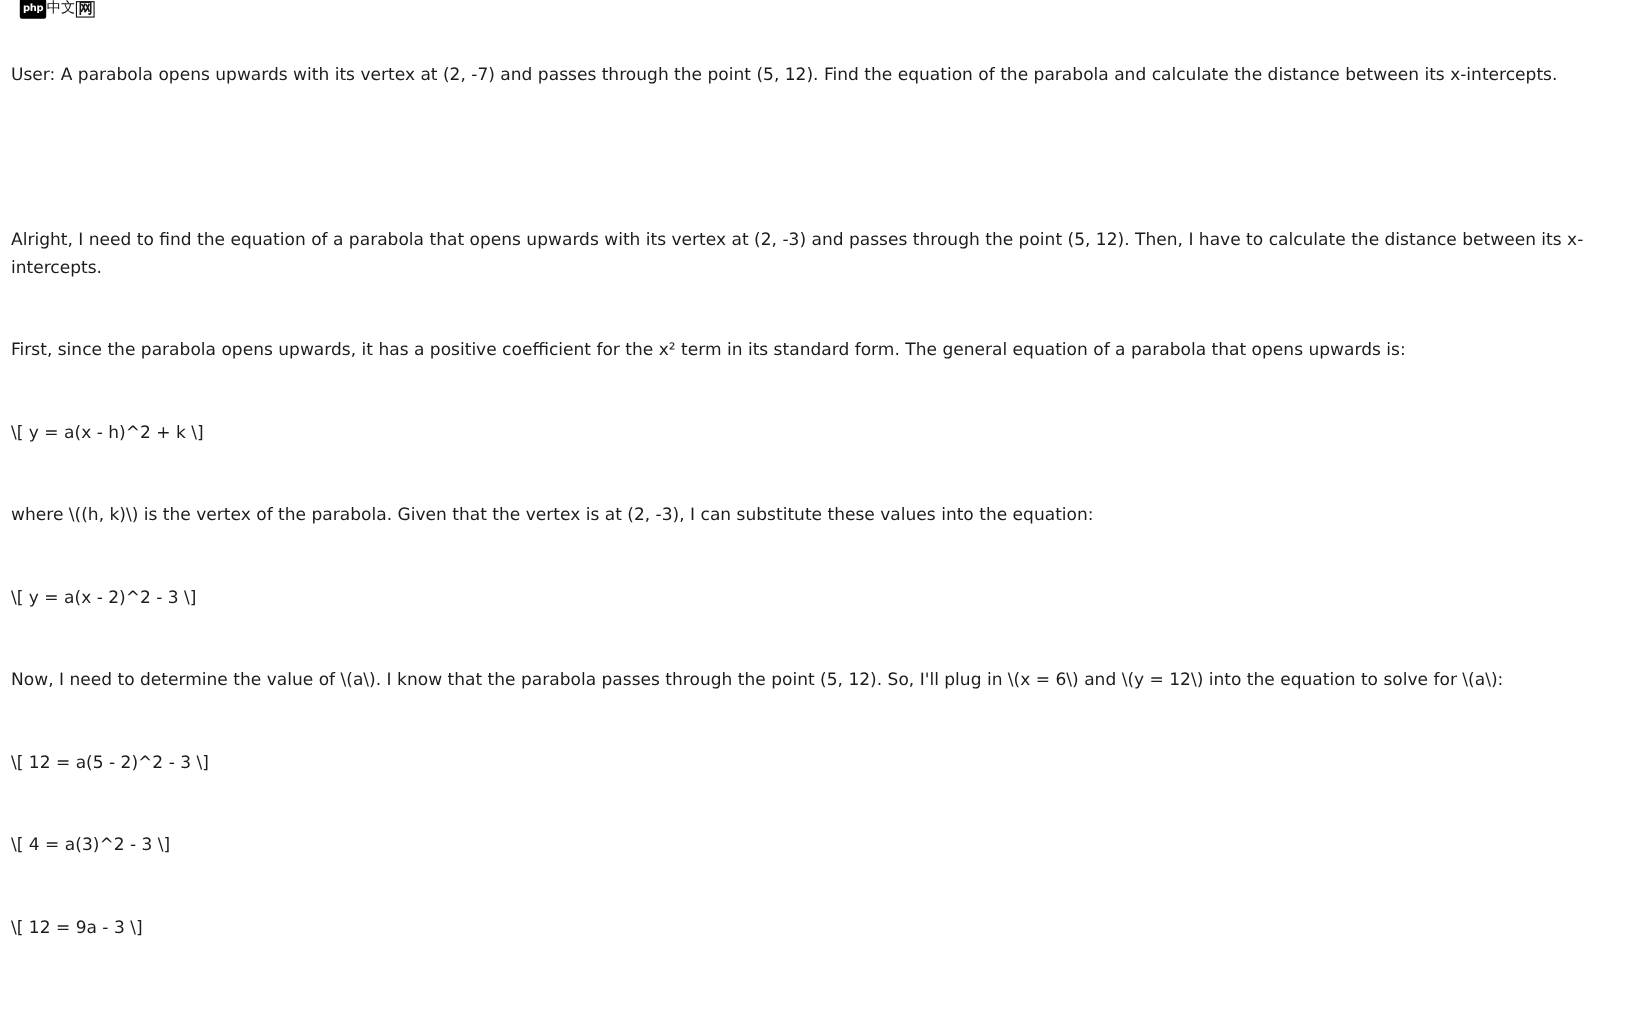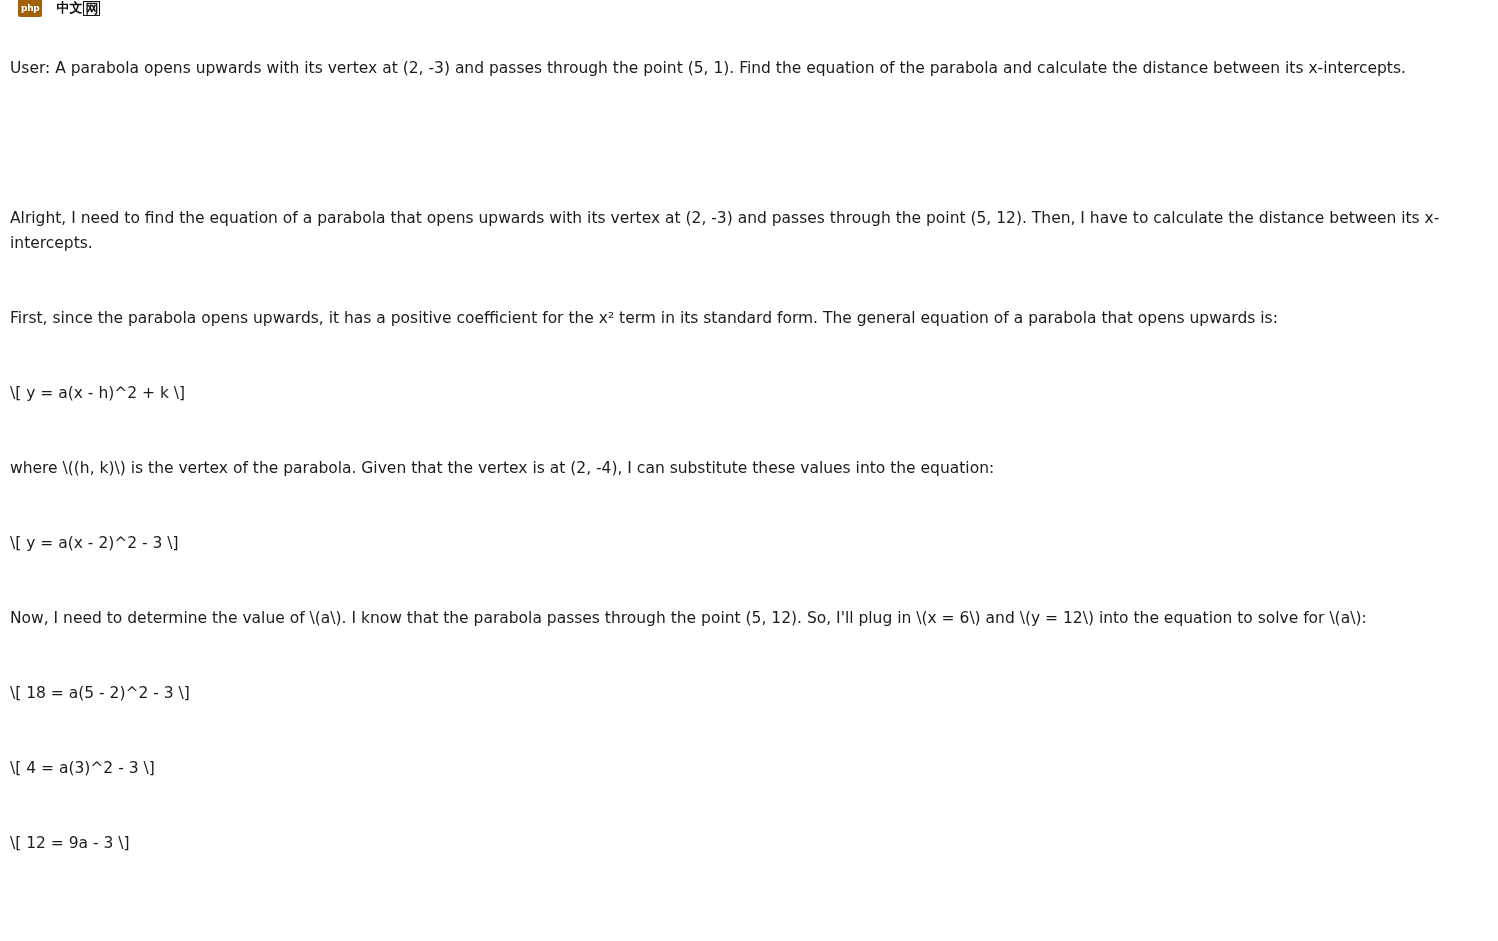--- a/index.html
+++ b/index.html
@@ -27,34 +27,34 @@
     top: 0px;
     left: 18px;
     display: flex;
     align-items: center;
     height: 16px;
     z-index: 5;
     font-size: 12px;
     line-height: 16px;
   }
   .watermark .php-badge {
-    background: #a16207;
+    background: #000000;
     color: #ffffff;
     font-size: 9px;
     font-weight: bold;
     padding: 1px 3px;
     border-radius: 2px;
     font-family: "DejaVu Sans", "Liberation Sans", sans-serif;
     letter-spacing: -0.3px;
   }
   .watermark .cn-text {
     color: #111111;
-    font-weight: bold;
+    font-weight: normal;
     font-size: 13px;
-    margin-left: 14px;
+    margin-left: 0;
     font-family: "DejaVu Sans", "Liberation Sans", sans-serif;
   }
   .watermark .cn-box {
     border: 1.5px solid #111111;
     padding: 0 1px;
     margin-left: 1px;
     font-weight: bold;
     font-size: 13px;
     line-height: 13px;
   }
@@ -80,29 +80,29 @@
 
 <div class="page">
 
   <div class="watermark">
     <span class="php-badge">php</span>
     <span class="cn-text">中文</span>
     <span class="cn-box">网</span>
   </div>
 
   <div class="transcript">
-    <div class="line user-line">User: A parabola opens upwards with its vertex at (2, -3) and passes through the point (5, 1). Find the equation of the parabola and calculate the distance between its x-intercepts.</div>
+    <div class="line user-line">User: A parabola opens upwards with its vertex at (2, -7) and passes through the point (5, 12). Find the equation of the parabola and calculate the distance between its x-intercepts.</div>
     <div class="line blank"></div>
     <div class="line">Alright, I need to find the equation of a parabola that opens upwards with its vertex at (2, -3) and passes through the point (5, 12). Then, I have to calculate the distance between its x-intercepts.</div>
     <div class="line">First, since the parabola opens upwards, it has a positive coefficient for the x² term in its standard form. The general equation of a parabola that opens upwards is:</div>
     <div class="line">\[ y = a(x - h)^2 + k \]</div>
-    <div class="line">where \((h, k)\) is the vertex of the parabola. Given that the vertex is at (2, -4), I can substitute these values into the equation:</div>
+    <div class="line">where \((h, k)\) is the vertex of the parabola. Given that the vertex is at (2, -3), I can substitute these values into the equation:</div>
     <div class="line">\[ y = a(x - 2)^2 - 3 \]</div>
     <div class="line">Now, I need to determine the value of \(a\). I know that the parabola passes through the point (5, 12). So, I'll plug in \(x = 6\) and \(y = 12\) into the equation to solve for \(a\):</div>
-    <div class="line">\[ 18 = a(5 - 2)^2 - 3 \]</div>
+    <div class="line">\[ 12 = a(5 - 2)^2 - 3 \]</div>
     <div class="line">\[ 4 = a(3)^2 - 3 \]</div>
     <div class="line">\[ 12 = 9a - 3 \]</div>
     
     
     
     
     
     
     
     

